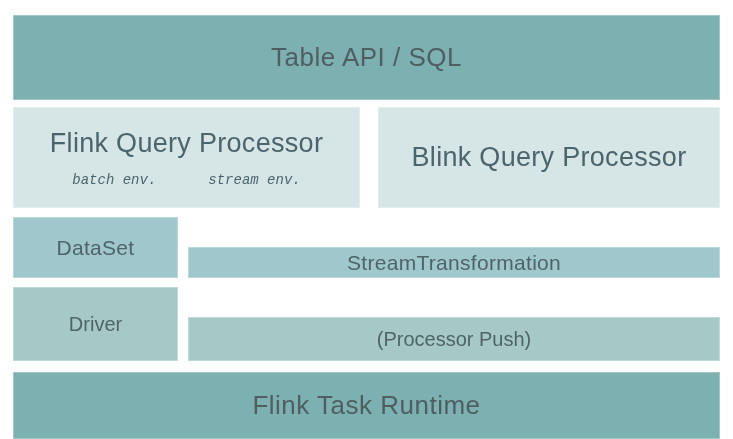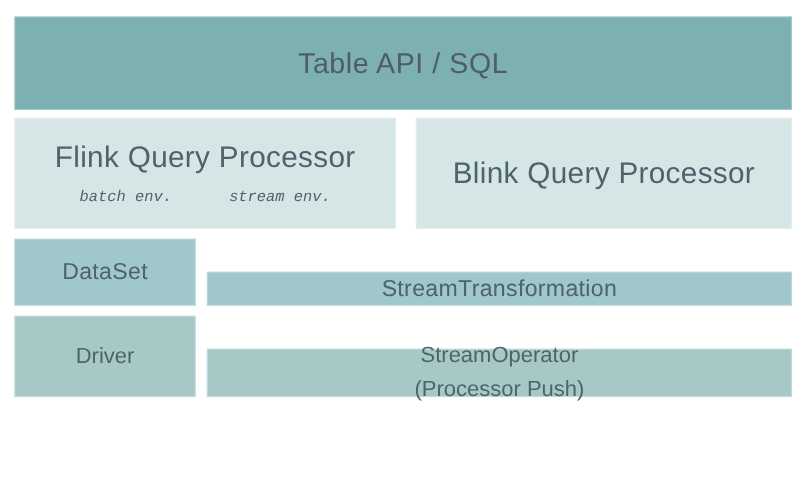--- a/index.html
+++ b/index.html
@@ -103,19 +103,23 @@
     <div class="box medium-box-a wide-box">
       <span>StreamTransformation</span>
     </div>
   </div>
 
   <div class="row row-4">
     <div class="box medium-box-b narrow-box center-text">
       <span>Driver</span>
     </div>
     <div class="box medium-box-b wide-box center-text">
-      <span>StreamOperator</span>
       <span>(Processor Push)</span>
     </div>
   </div>
 
+  <div class="row row-5">
+    <div class="box bar">
+      <span class="center-text">Flink Task Runtime</span>
+    </div>
+  </div>
 
 </div>
 
 </body></html>

